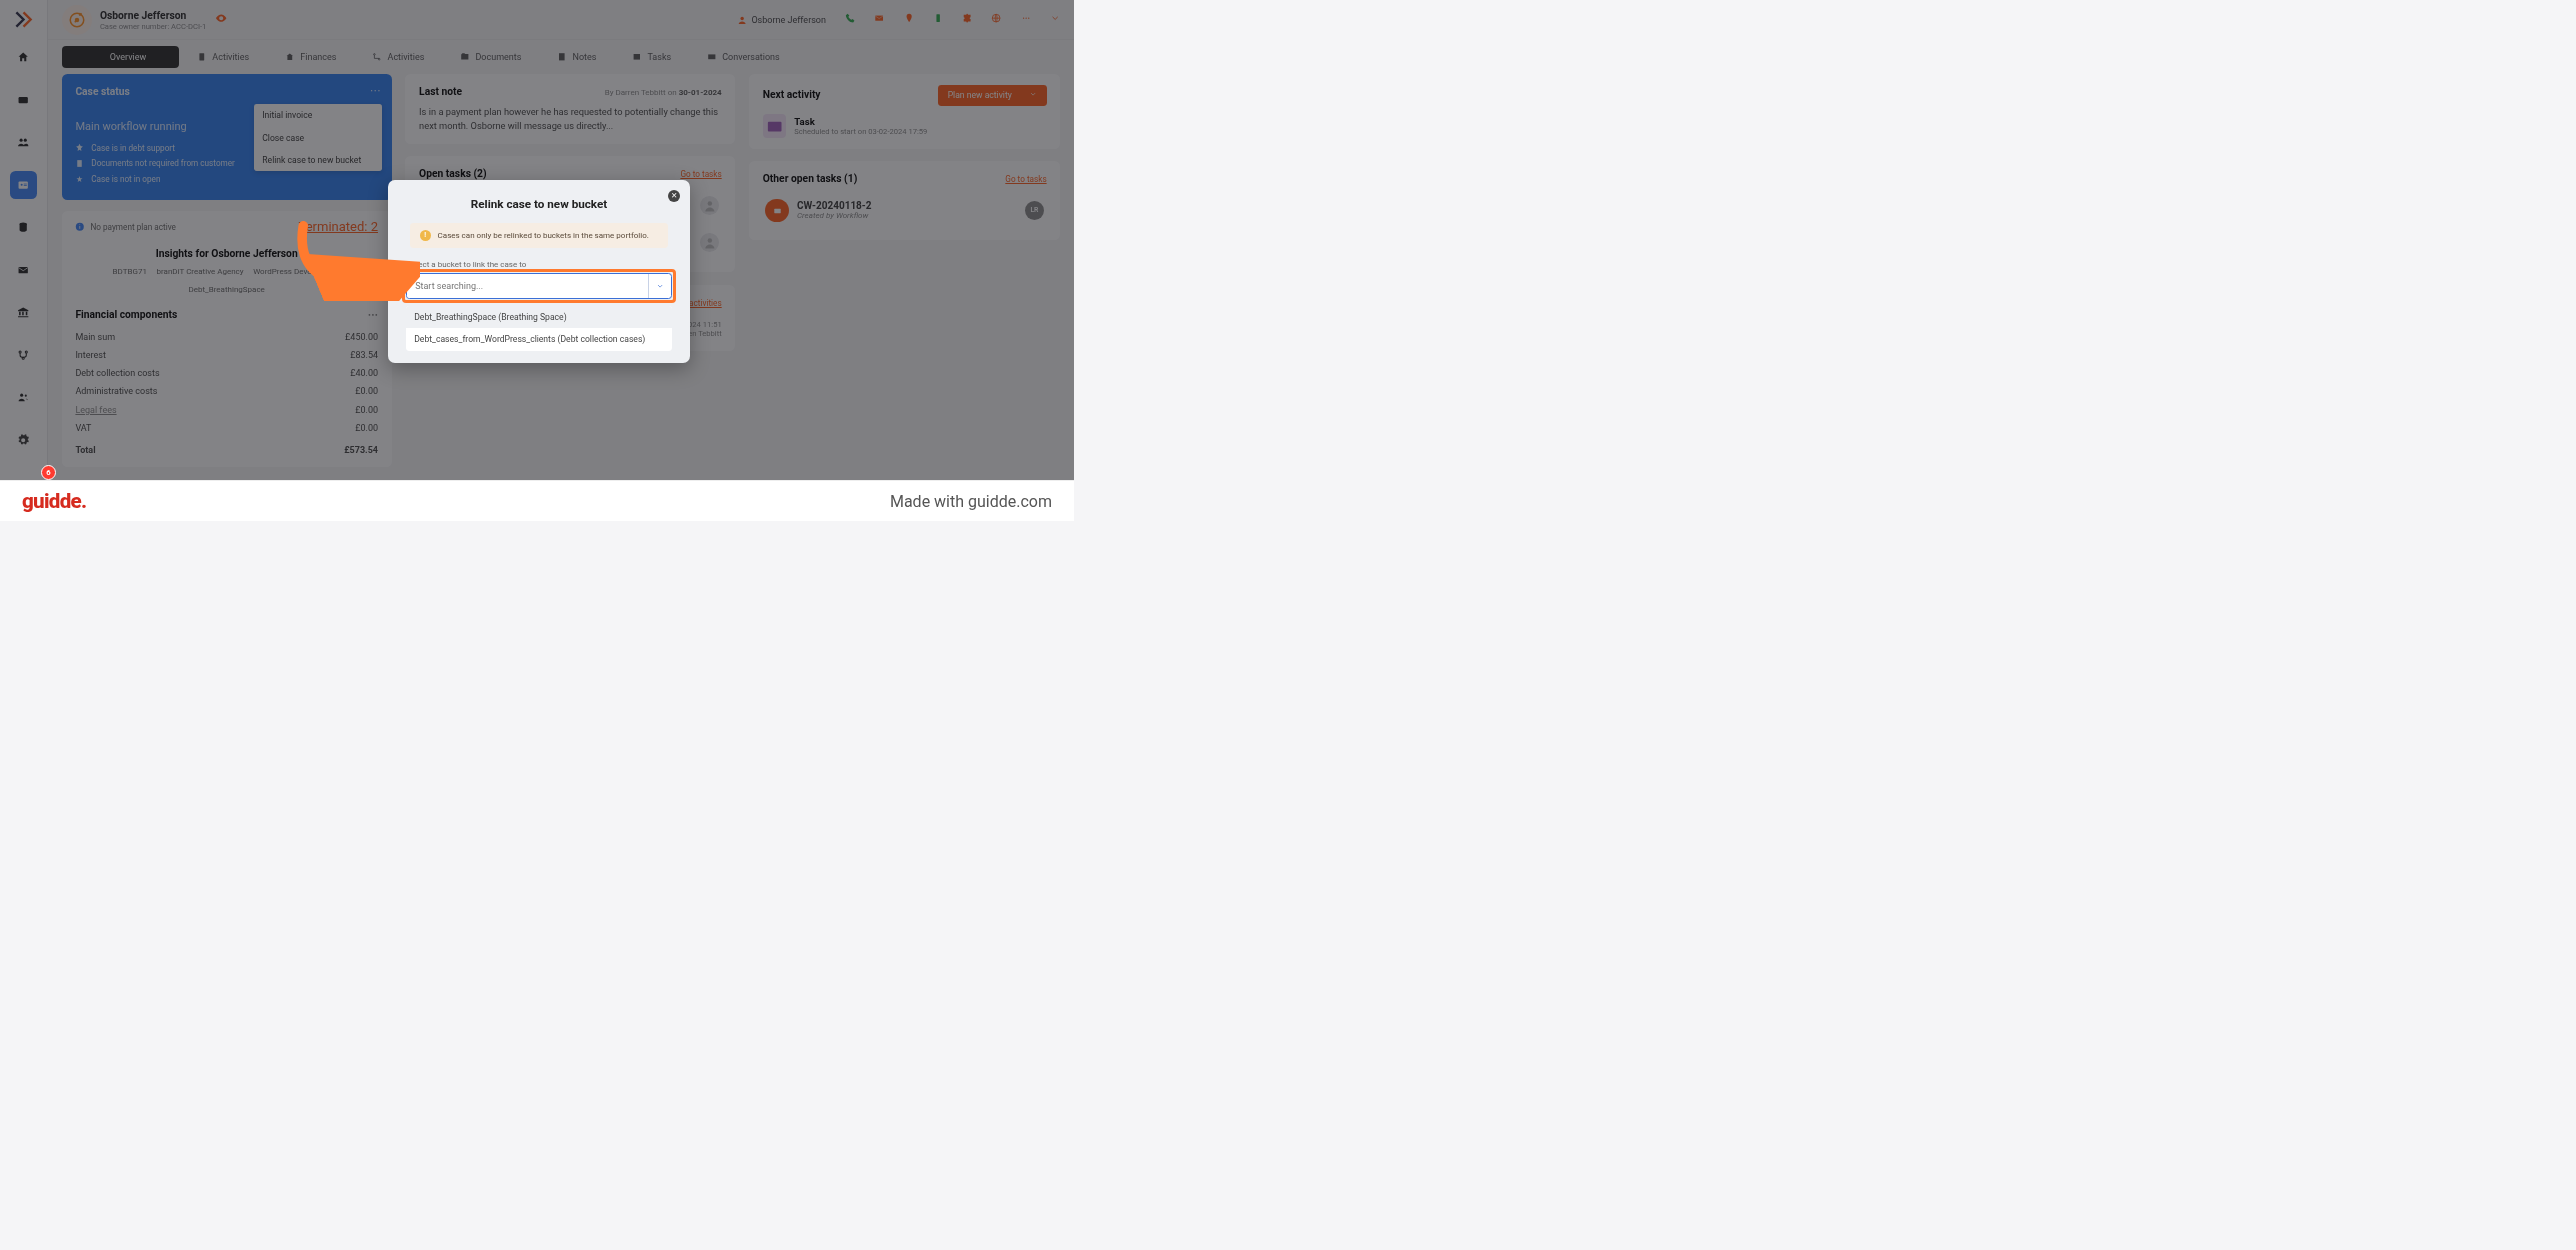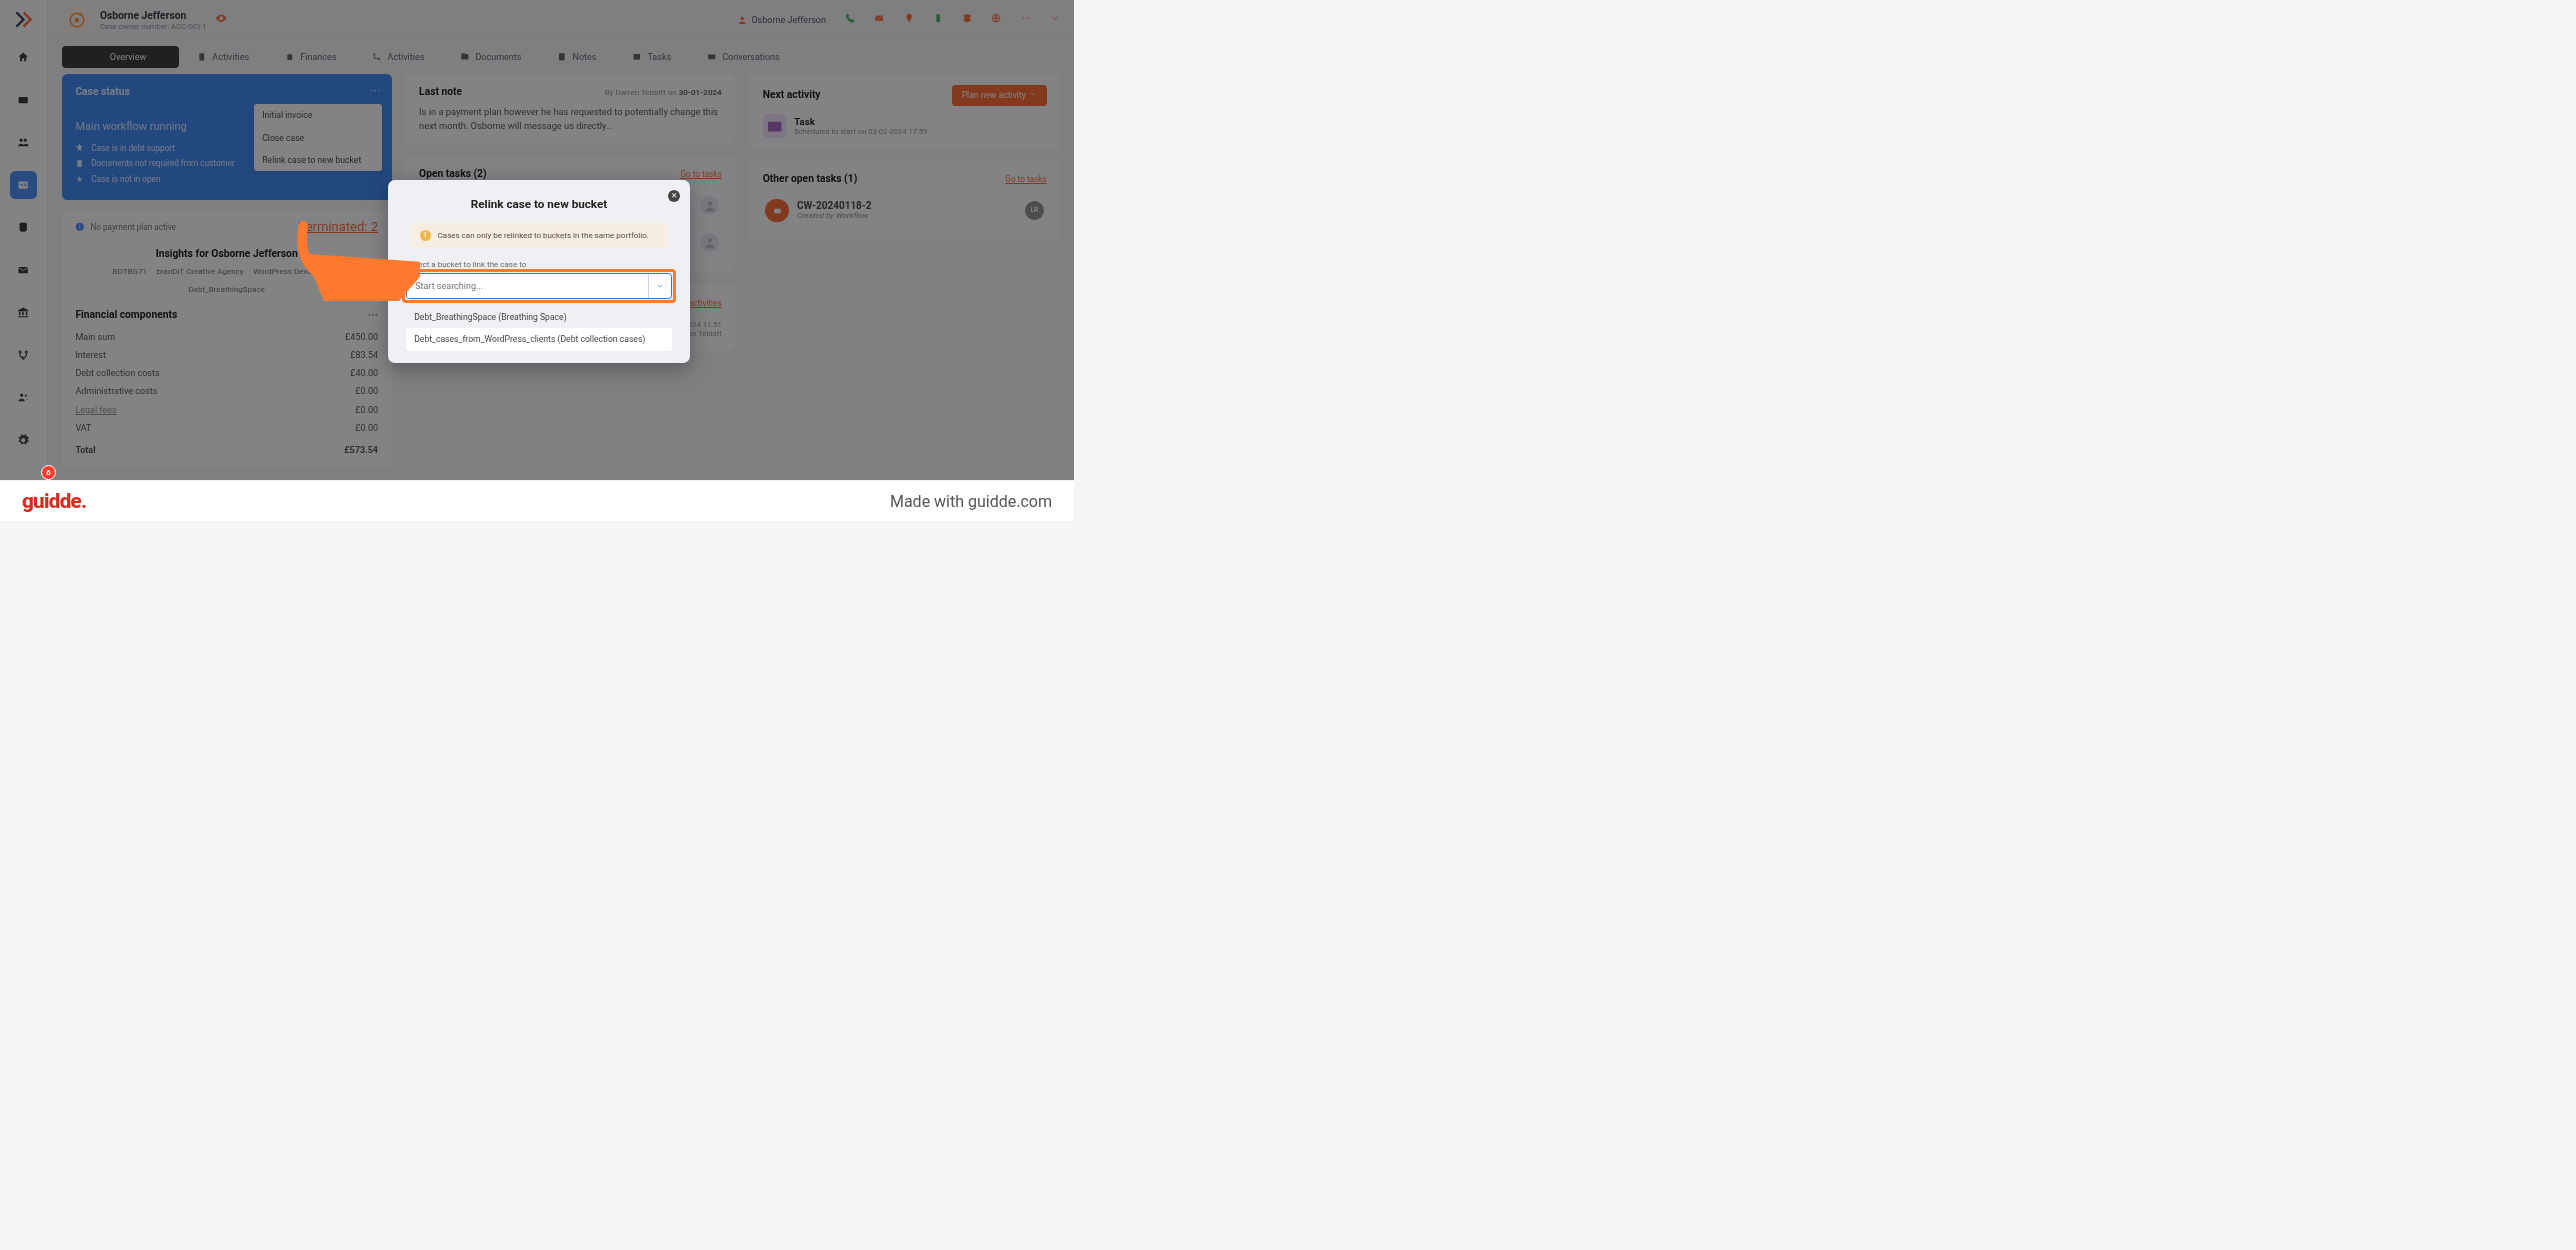--- a/index.html
+++ b/index.html
@@ -52,21 +52,21 @@
   .link{color:#ff5c1a;text-decoration:underline;font-size:8.2px;margin-left:auto}
   .task-item{display:flex;align-items:center;gap:8.2px;padding:6.9px 2.7px}
   .task-icon{width:23.4px;height:23.4px;border-radius:50%;background:#efe4f5;display:flex;align-items:center;justify-content:center;color:#9b5ab8}
   .task-icon.orange{background:#ff5c1a;color:#fff}
   .task-icon svg{width:11px;height:11px}
   .task-text .t1{font-weight:700;font-size:10px;color:#333}
   .task-text .t2{font-size:8px;color:#888;font-style:italic}
   .mini-av{width:19px;height:19px;border-radius:50%;background:#e8e8ec;margin-left:auto;display:flex;align-items:center;justify-content:center;font-size:6.9px;color:#666;overflow:hidden}
   .mini-av svg{width:13.7px;height:13.7px}
   .right .card + .card{margin-top:12.4px}
-  .plan-btn{background:#ff5c1a;color:#fff;border:none;border-radius:3.4px;padding:5.5px 9.6px;font-size:8.6px;display:flex;align-items:flex-start;gap:3px;cursor:pointer}
+  .plan-btn{background:#ff5c1a;color:#fff;border:none;border-radius:3.4px;padding:5.5px 9.6px;font-size:8.6px;display:flex;align-items:flex-start;gap:17px;cursor:pointer}
   .plan-btn svg{width:8.2px;height:8.2px}
   .activity-item{display:flex;align-items:center;gap:8.2px;margin-top:8.2px}
   .act-icon{width:23.4px;height:23.4px;border-radius:4.1px;background:#f3e5f9;color:#9b5ab8;display:flex;align-items:center;justify-content:center}
   .act-icon.green{background:#e8f5c8;color:#8ab82c;border-radius:50%}
   .act-text .t1{font-weight:700;font-size:9.6px}
   .act-text .t2{font-size:7.6px;color:#888}
   .act-time{margin-left:auto;text-align:right;font-size:7.6px;color:#888}
   
   .footer{position:absolute;left:0;right:0;bottom:0;height:41px;background:#fff;border-top:0.7px solid #eee;display:flex;align-items:center;padding:0 22px}
   .glogo{color:#d62b1f;font-weight:800;font-size:20.6px;letter-spacing:-0.7px}

